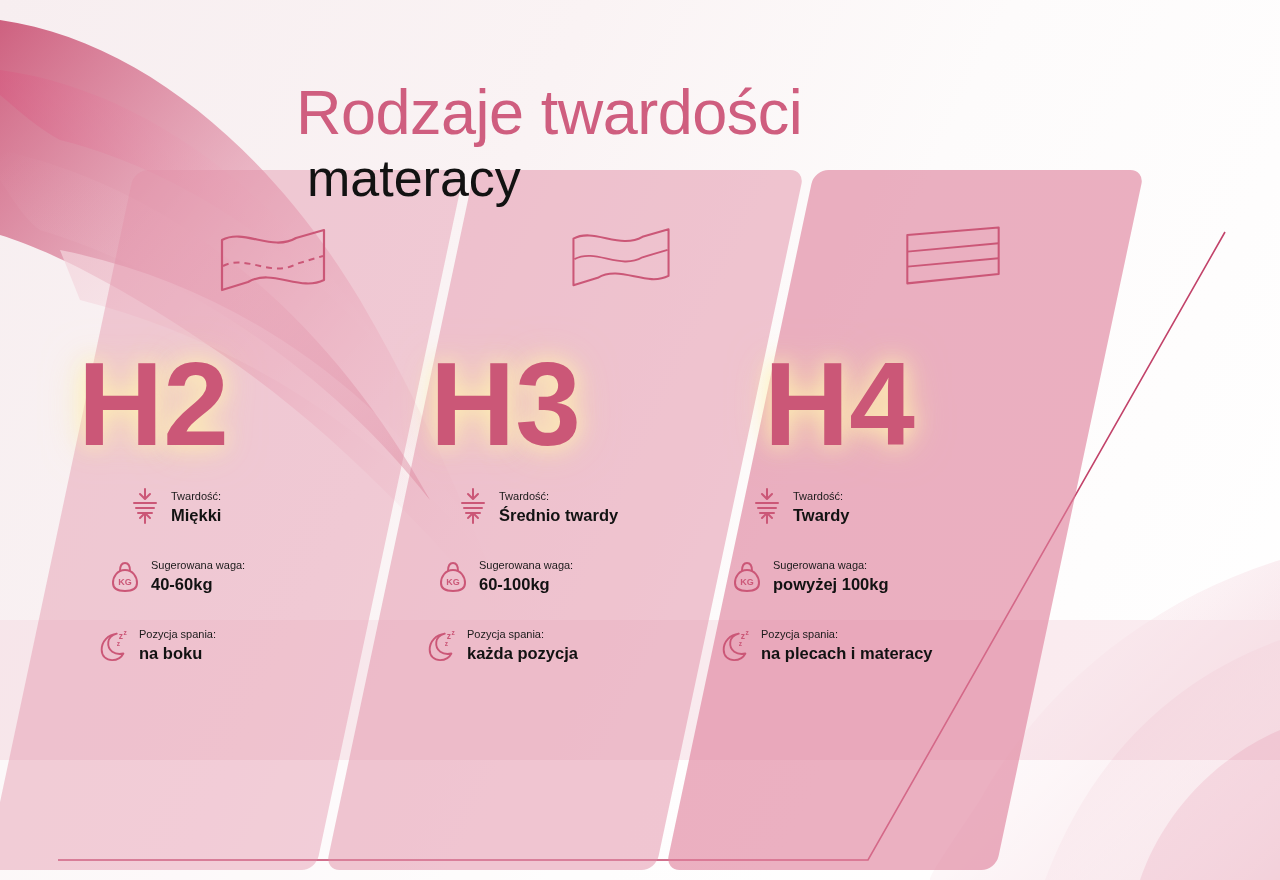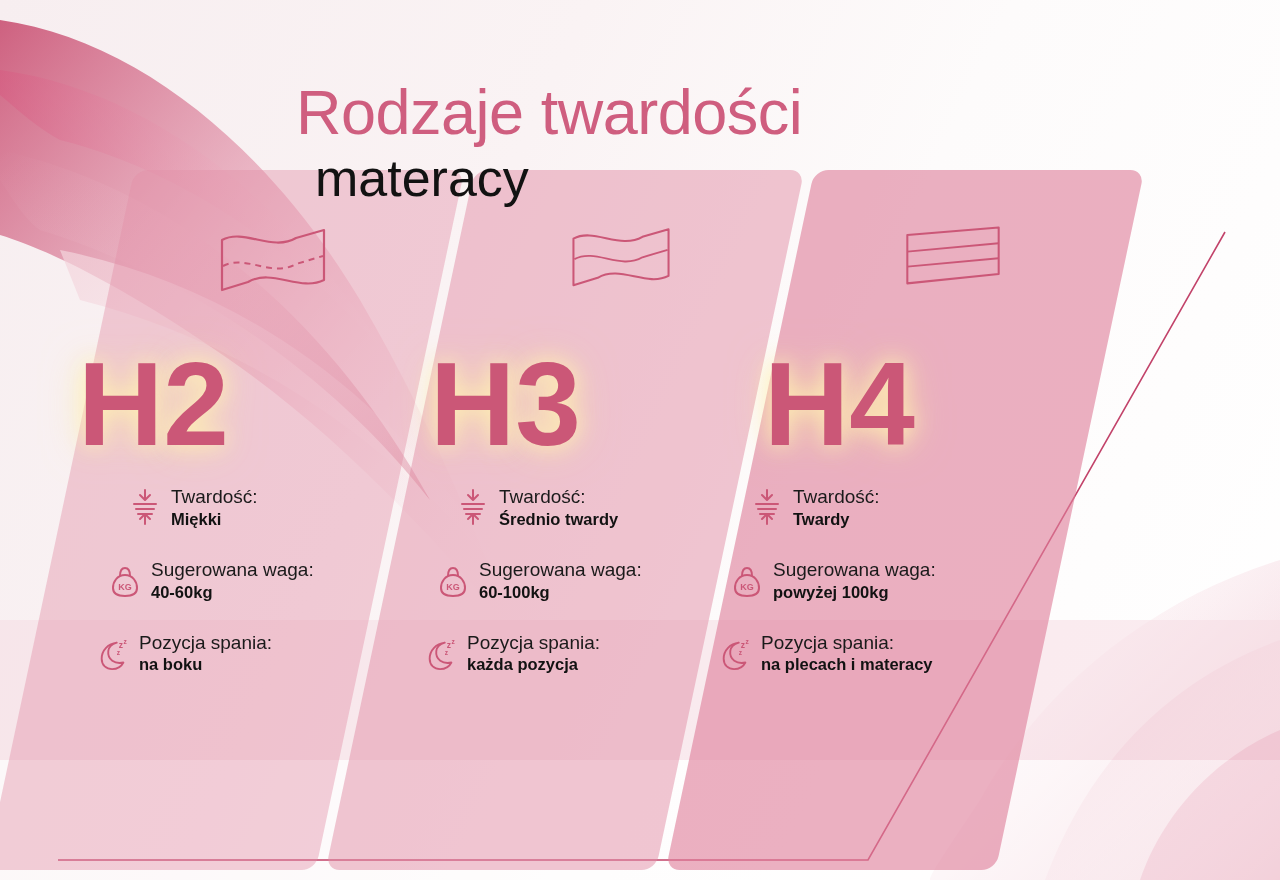--- a/index.html
+++ b/index.html
@@ -43,21 +43,21 @@
     font-weight: 400;
     letter-spacing: -0.5px;
     white-space: nowrap;
     margin-top: 47px;
   }
   .title-sub {
     font-size: 52px;
     line-height: 58px;
     color: #121212;
     font-weight: 400;
-    margin-left: 19px;
+    margin-left: 11px;
     margin-top: 2px;
     white-space: nowrap;
   }
 
   
   .cards {
     position: absolute;
     inset: 0;
     z-index: 10;
   }
@@ -132,21 +132,21 @@
     width: 34px;
     height: 38px;
     display: flex;
     align-items: flex-end;
     justify-content: center;
   }
   .spec-text {
     line-height: 1.25;
   }
   .spec-label {
-    font-size: 19px;
+    font-size: 11px;
     color: #1a1a1a;
     font-weight: 400;
   }
   .spec-value {
     font-size: 16.5px;
     color: #121212;
     font-weight: 700;
     margin-top: 5px;
   }
   .row-hardness { margin-left: 30px; }

